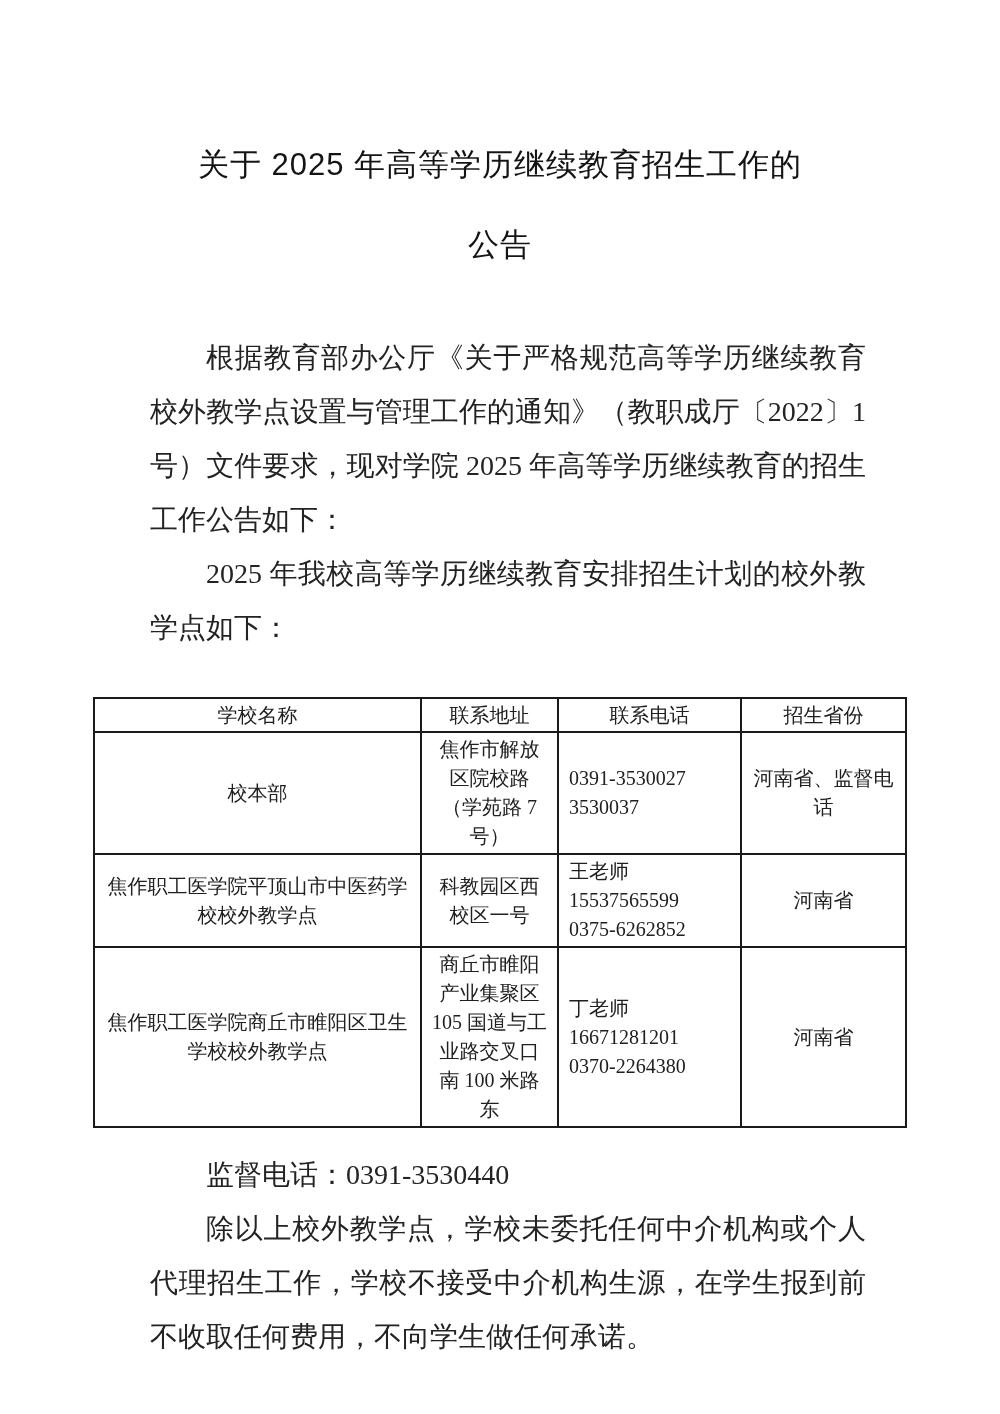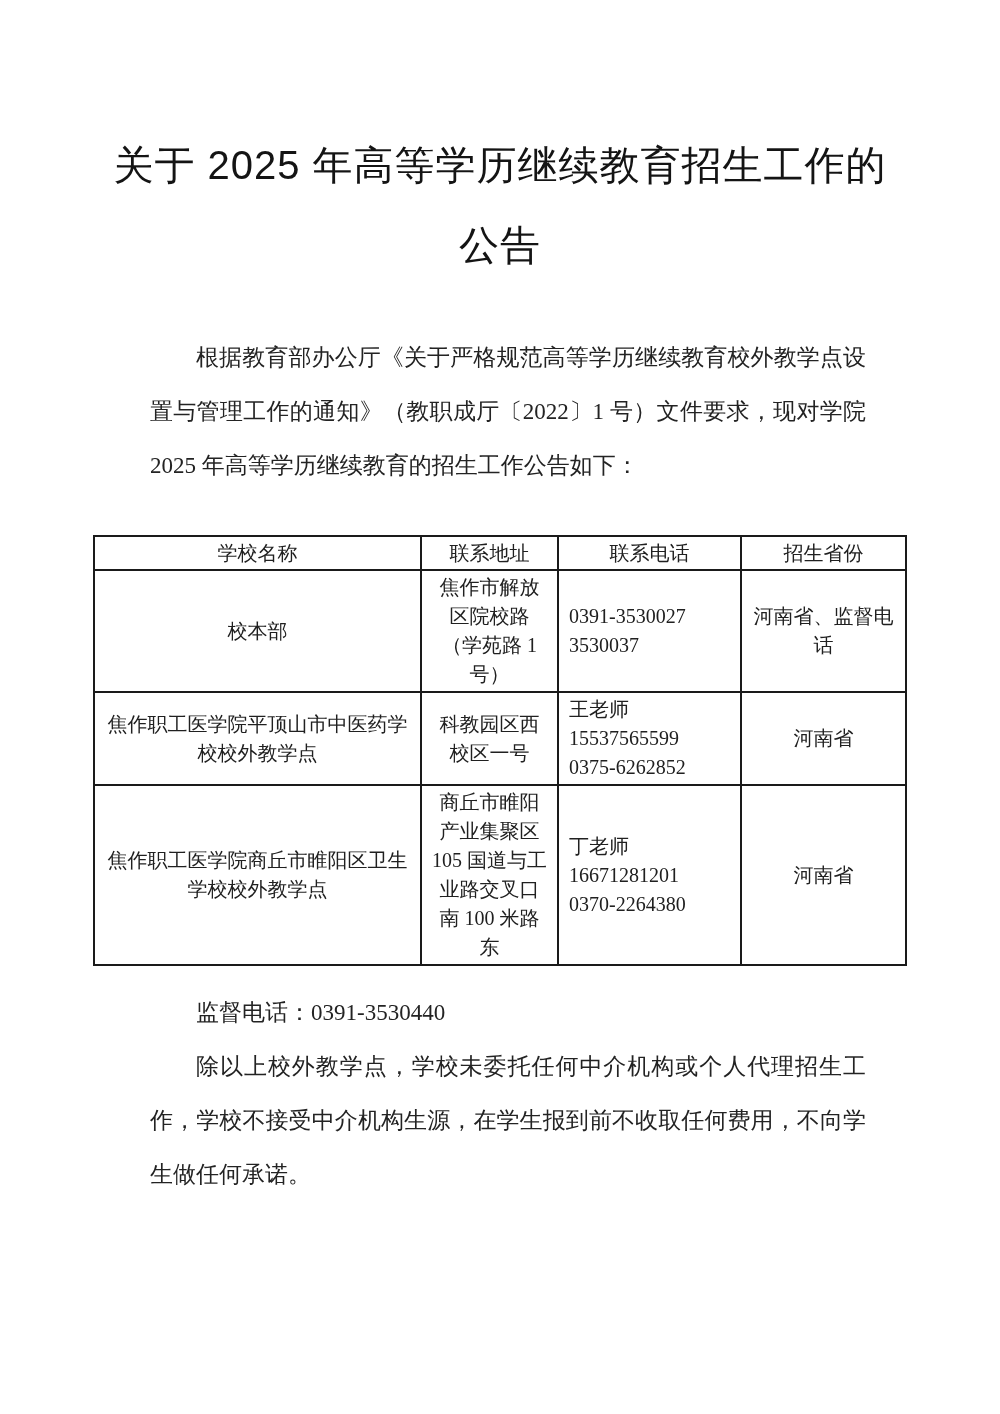--- a/index.html
+++ b/index.html
@@ -15,29 +15,29 @@
     margin: 0 auto;
     background: #ffffff;
     color: #1d1d1d;
     overflow: hidden;
   }
   .doc-title {
     margin: 125px 80px 0 80px;
     text-align: center;
     font-family: "Liberation Sans", "DejaVu Sans", sans-serif;
     font-weight: 400;
-    font-size: 40px;
+    font-size: 31px;
     line-height: 80px;
     color: #141414;
     letter-spacing: 1px;
   }
   .body-block {
     margin-left: 150px;
     margin-right: 134px;
-    font-size: 23px;
+    font-size: 28px;
     line-height: 54px;
     text-align: justify;
     color: #232323;
   }
   .intro-block { margin-top: 46px; }
   .para { margin: 0; text-indent: 2em; }
   table.points-table {
     border-collapse: collapse;
     table-layout: fixed;
     width: 812px;
@@ -66,41 +66,42 @@
 
 <div class="page">
 
   <h1 class="doc-title">
     <span>关于 2025 年高等学历继续教育招生工作的</span><br>
     <span>公告</span>
   </h1>
 
   <div class="body-block intro-block">
     <p class="para">根据教育部办公厅《关于严格规范高等学历继续教育校外教学点设置与管理工作的通知》（教职成厅〔2022〕1 号）文件要求，现对学院 2025 年高等学历继续教育的招生工作公告如下：</p>
+    <p class="para">2025 年我校高等学历继续教育安排招生计划的校外教学点如下：</p>
   </div>
 
   <table class="points-table">
     <colgroup>
       <col style="width:327px">
       <col style="width:137px">
       <col style="width:183px">
       <col style="width:165px">
     </colgroup>
     <thead>
       <tr class="header-row">
         <th>学校名称</th>
         <th>联系地址</th>
         <th>联系电话</th>
         <th>招生省份</th>
       </tr>
     </thead>
     <tbody>
       <tr class="row-1">
         <td>校本部</td>
-        <td>焦作市解放区院校路（学苑路 1 号）</td>
+        <td>焦作市解放区院校路（学苑路 7 号）</td>
         <td>
           <div class="phone-line">0391-3530027</div>
           <div class="phone-line">3530037</div>
         </td>
         <td>河南省、监督电话</td>
       </tr>
       <tr class="row-2">
         <td>焦作职工医学院平顶山市中医药学校校外教学点</td>
         <td>科教园区西校区一号</td>
         <td>

